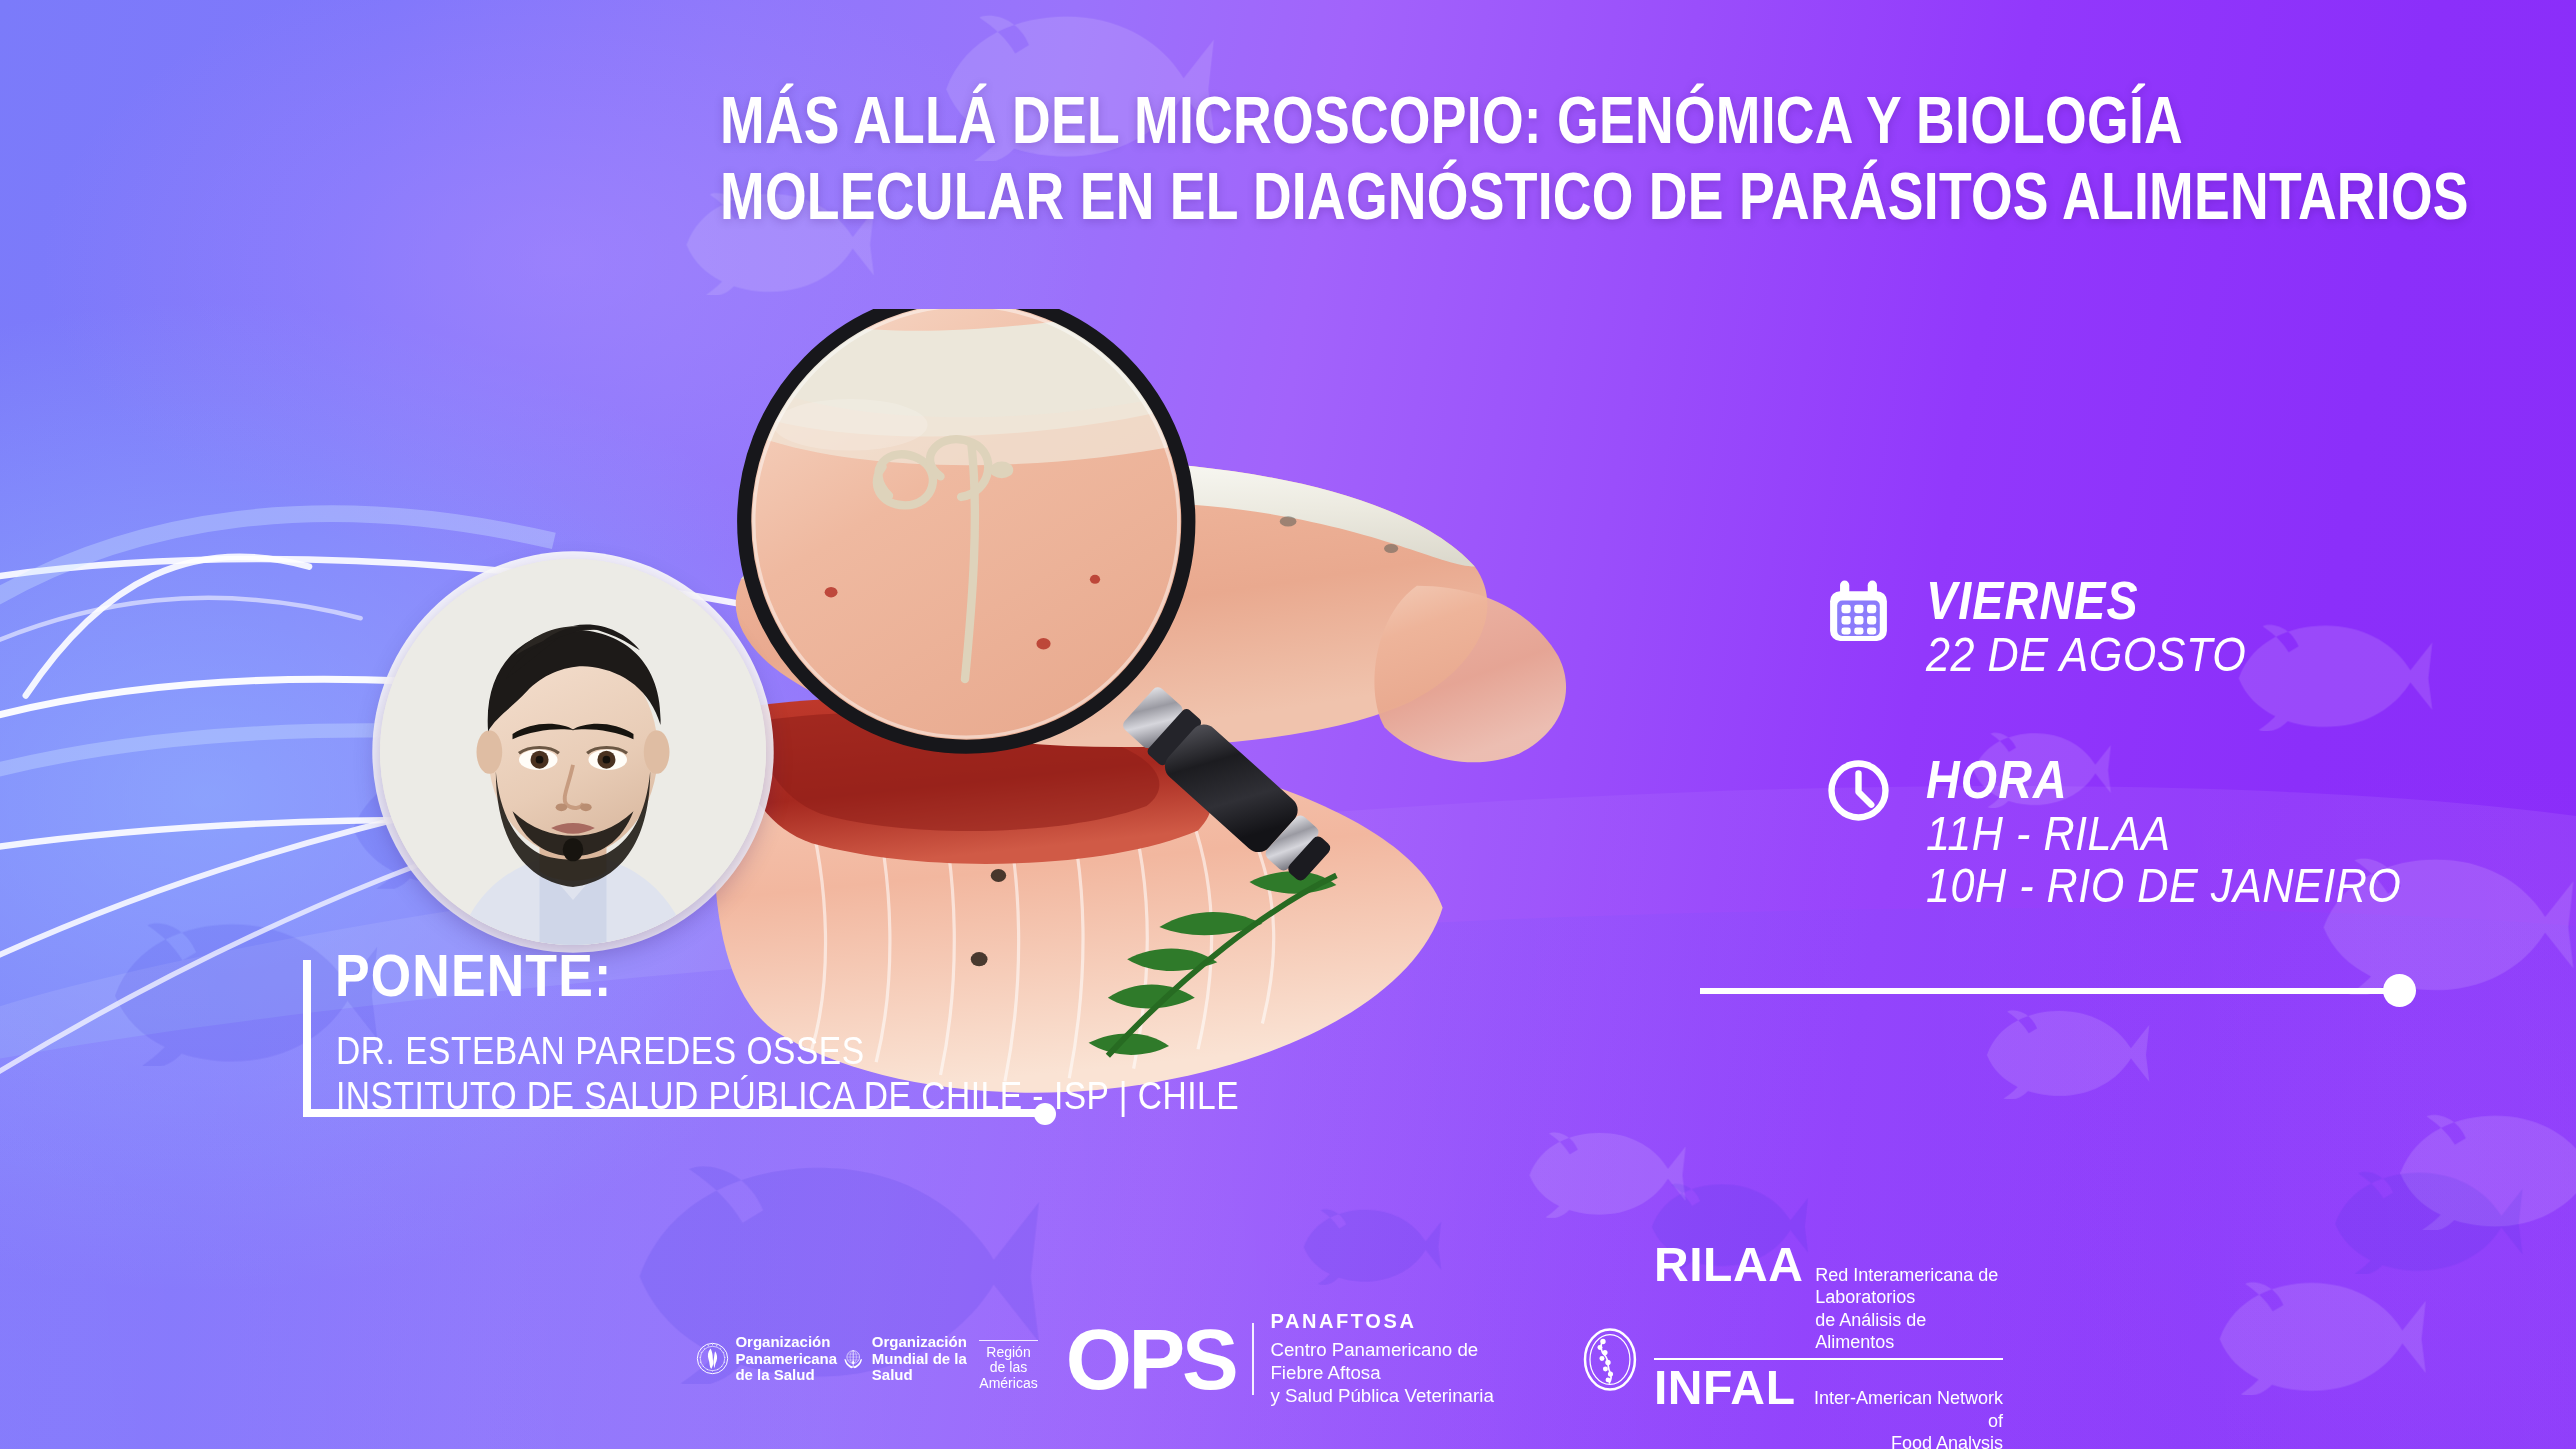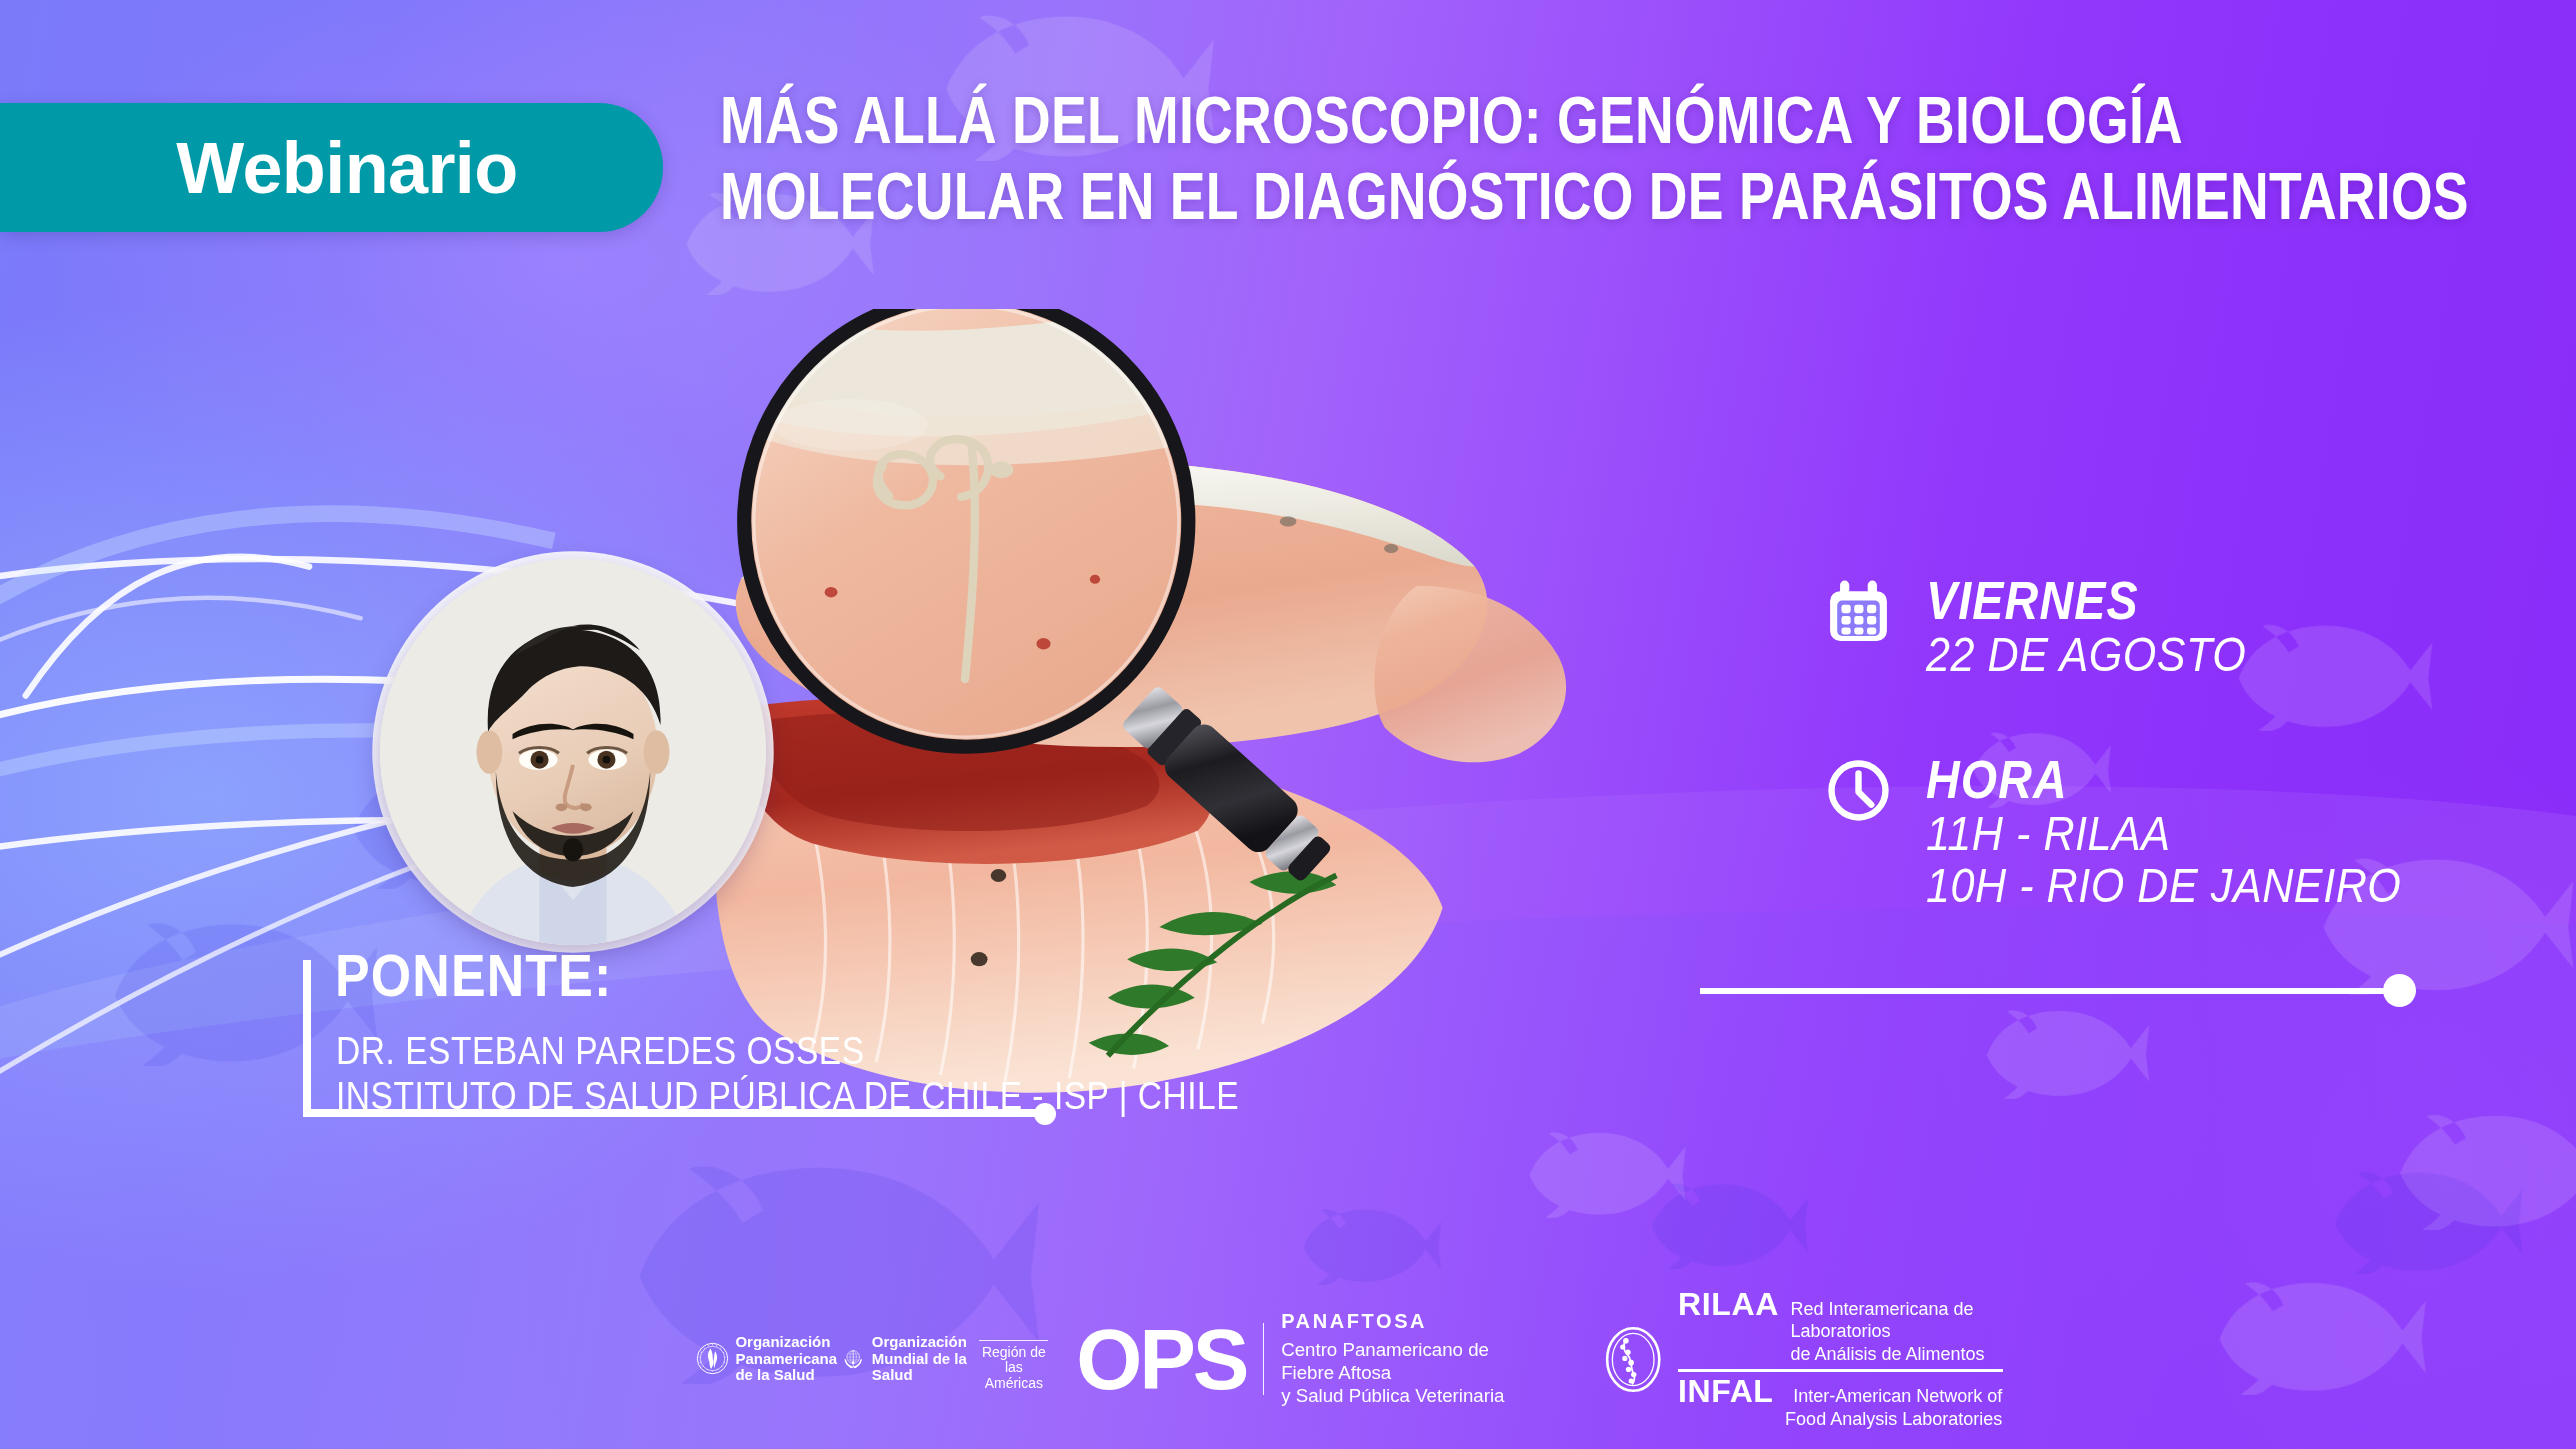--- a/index.html
+++ b/index.html
@@ -153,21 +153,21 @@
     color:#fff; font-size:85px; font-weight:bold; letter-spacing:-3.2px;
     line-height:1; margin-left:14px; font-family:"Liberation Sans", sans-serif;
   }
   .vdiv{ width:1.9px; height:72px; background:rgba(255,255,255,.9); margin:0 16.7px; }
   .panaftosa{ color:#fff; }
   .pan-title{ font-size:20px; font-weight:bold; letter-spacing:2.6px; margin-bottom:4.5px; }
   .pan-sub{ font-size:18.7px; font-weight:normal; line-height:1.25; }
 
   .rilaa{ display:flex; align-items:center; gap:15.5px; margin-left:59px; }
   .rilaa-word{
-    color:#fff; font-size:32px; font-weight:bold; letter-spacing:0.6px; line-height:1.02;
+    color:#fff; font-size:48px; font-weight:bold; letter-spacing:0.6px; line-height:1.02;
     font-family:"Liberation Sans", sans-serif;
   }
   .rilaa-rule{ height:2.6px; background:#fff; margin:3.9px 0; }
   .rilaa-sub{ font-size:18px; line-height:1.25; color:#fff; }
   .rilaa-sub2{ font-size:18px; line-height:1.25; color:#fff;text-align:right; }
 </style>
 </head>
 <body>
 
 <div id="poster">
@@ -353,23 +353,20 @@
           <rect x="940" y="600" width="58" height="86" rx="10" fill="url(#metal)"></rect>
           <rect x="996" y="596" width="36" height="94" rx="8" fill="#24242a"></rect>
           <rect x="1028" y="592" width="210" height="102" rx="22" fill="url(#handle)"></rect>
           <rect x="1238" y="600" width="44" height="86" rx="10" fill="url(#metal)"></rect>
           <rect x="1280" y="606" width="32" height="74" rx="10" fill="#1b1b20"></rect>
         </g>
       </g>
     </svg>
   </div>
 
-  <div class="pill">
-    <span class="pill-label">Webinario</span>
-  </div>
 
   <div class="headline">
     <span>MÁS ALLÁ DEL MICROSCOPIO: GENÓMICA Y BIOLOGÍA</span>
     <span>MOLECULAR EN EL DIAGNÓSTICO DE PARÁSITOS ALIMENTARIOS</span>
   </div>
 
   <div class="portrait">
     <svg viewBox="0 0 600 600" width="386" height="386">
       <defs>
         <linearGradient id="skinG" x1="0.3" y1="0" x2="0.7" y2="1">

